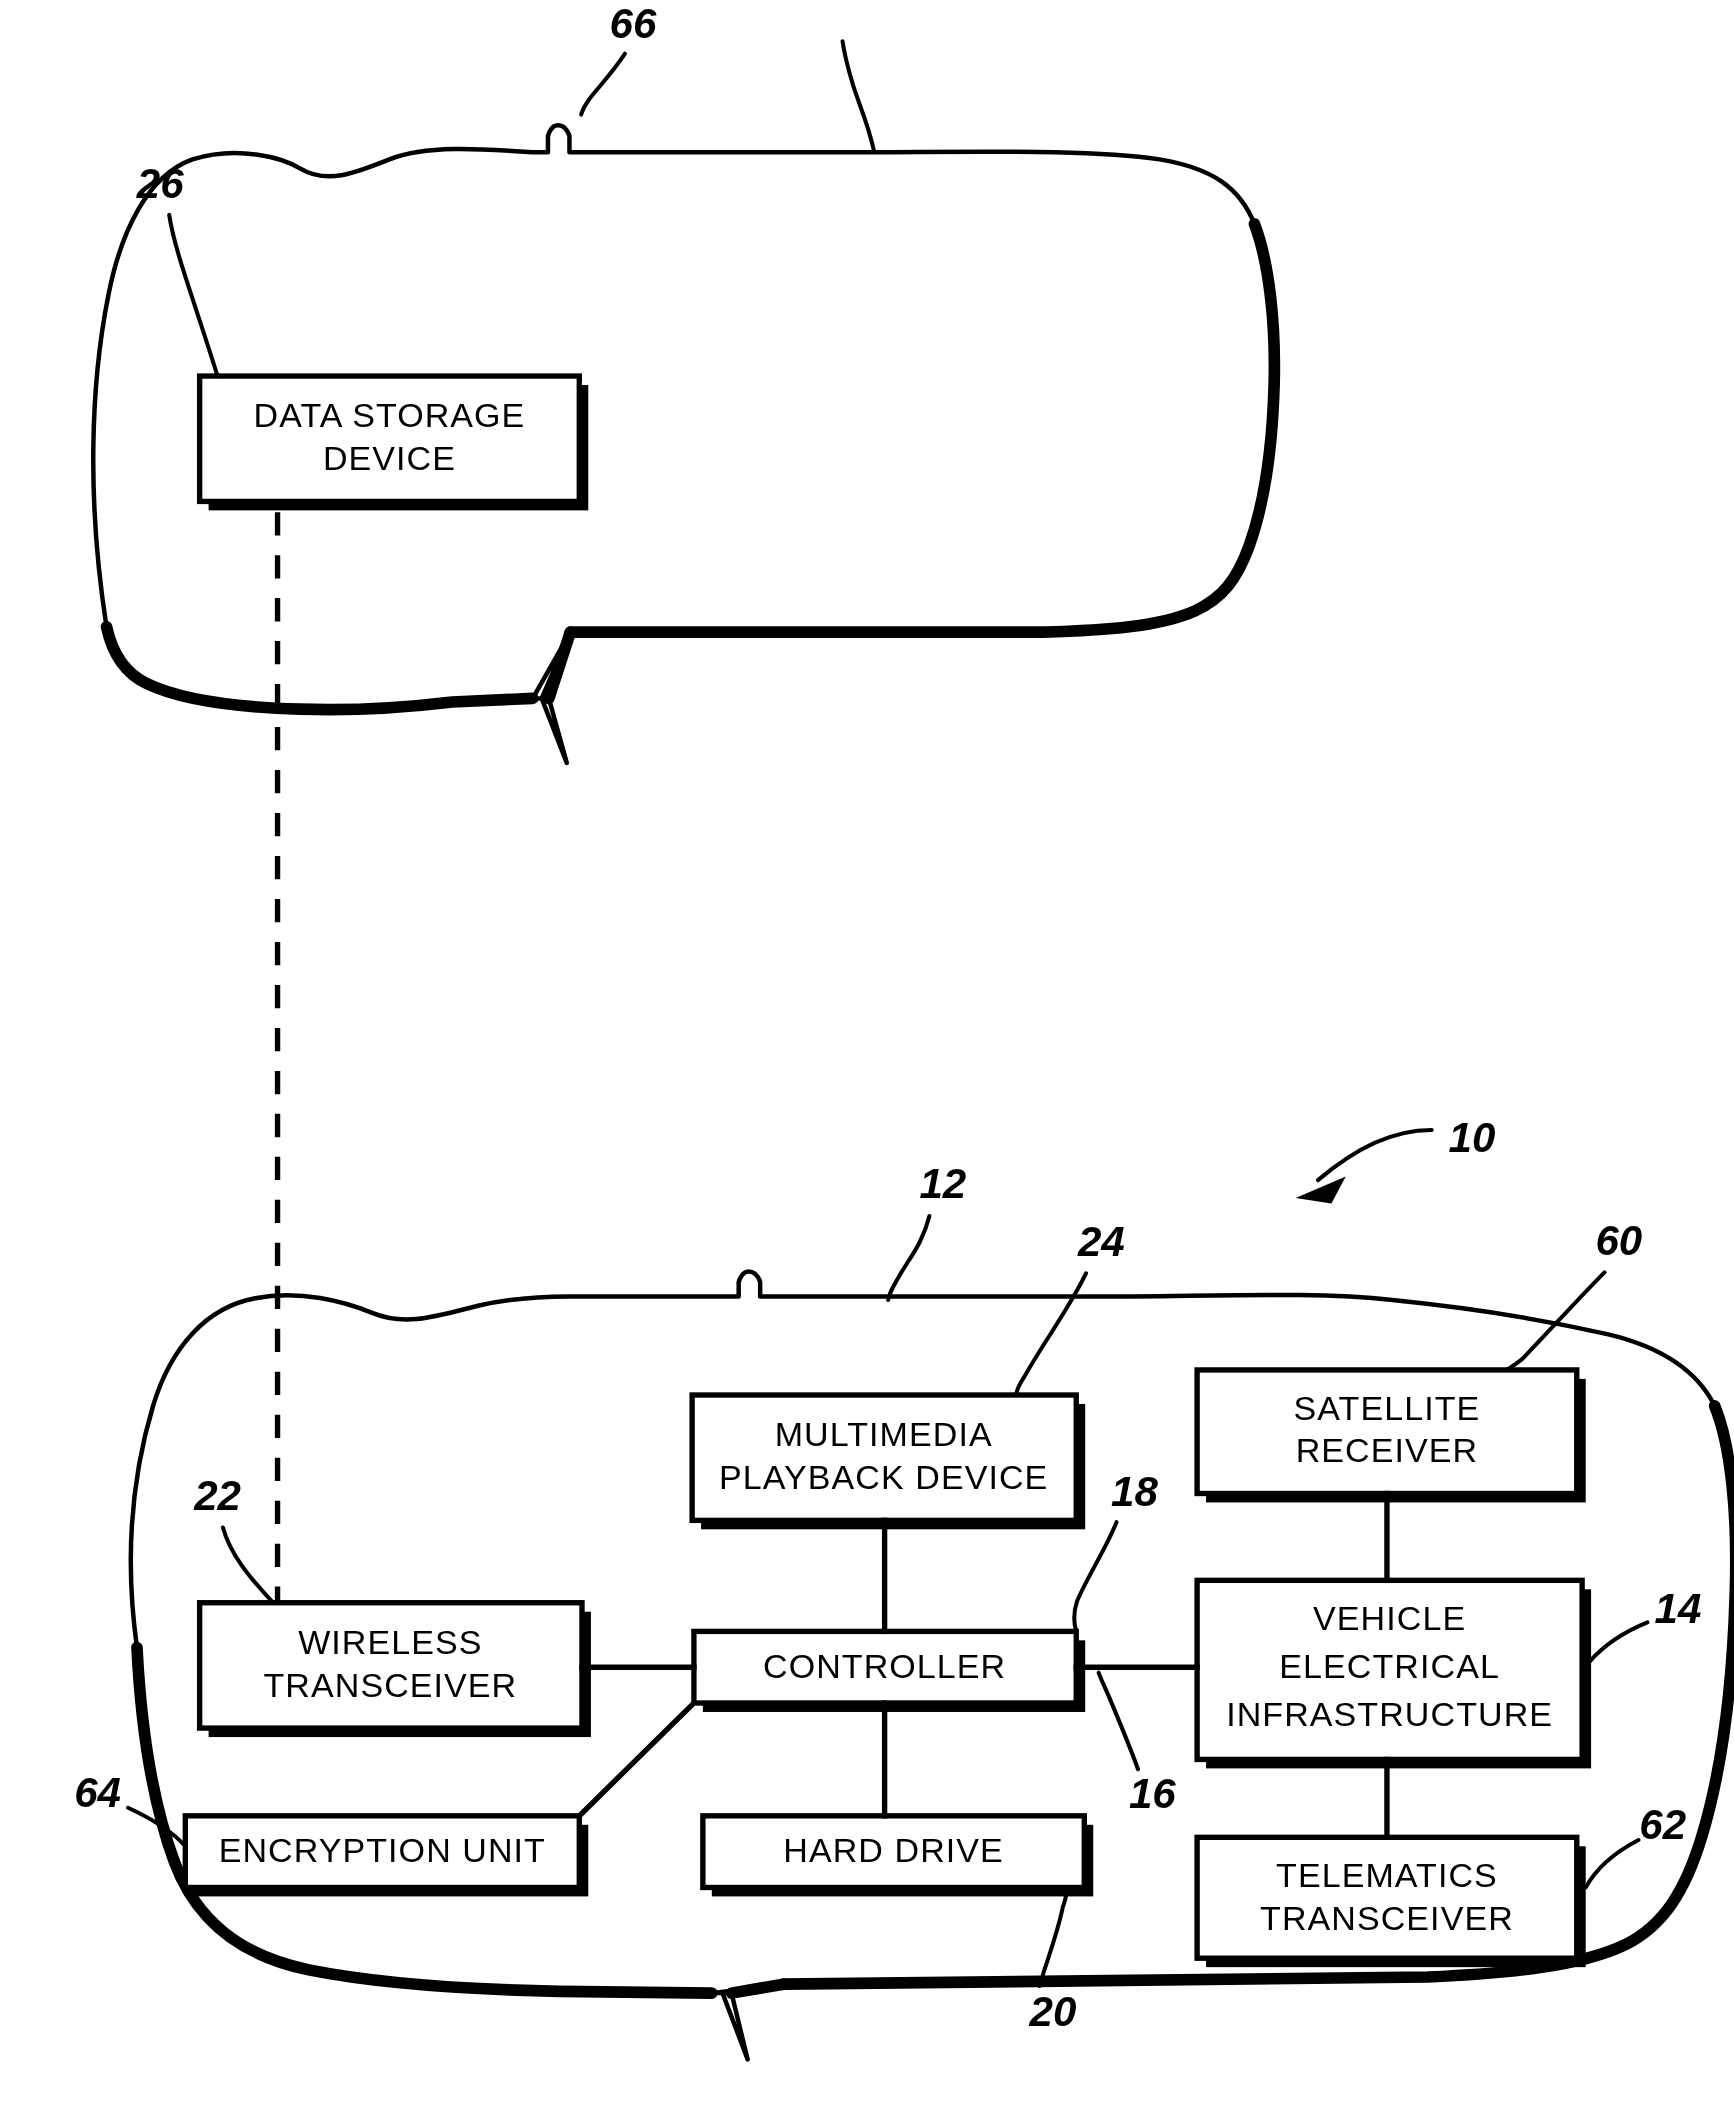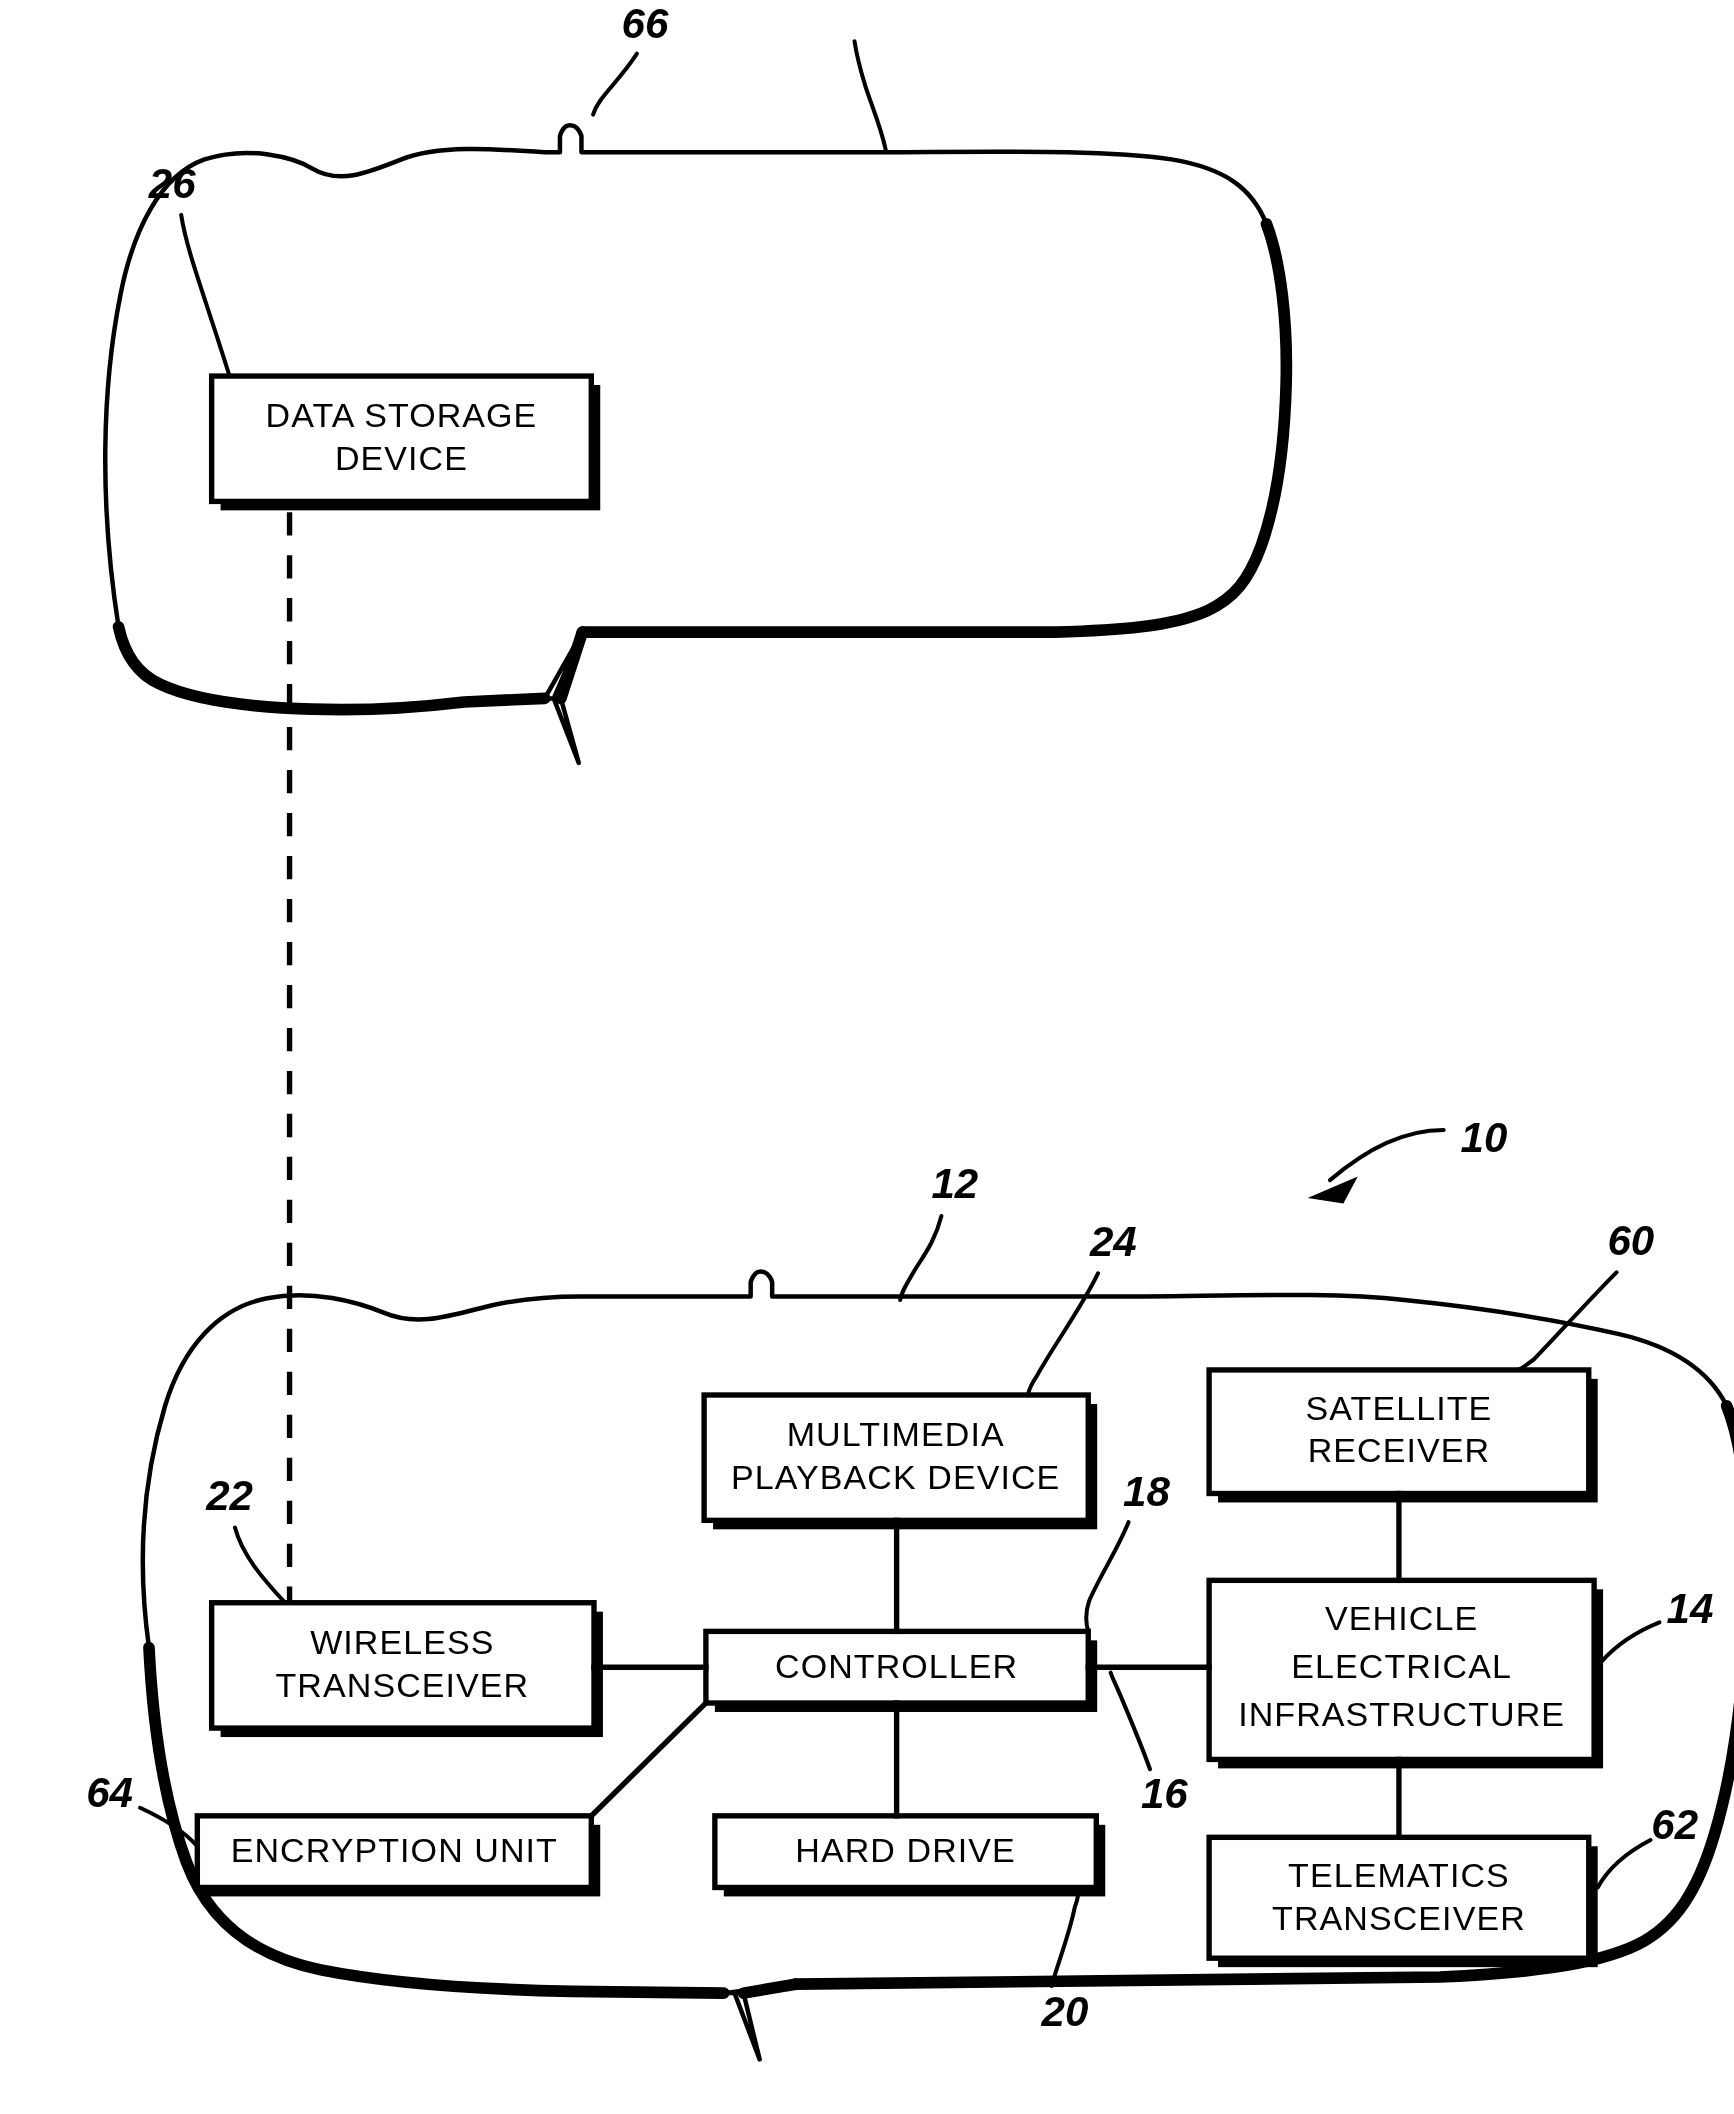--- a/index.html
+++ b/index.html
@@ -9,21 +9,21 @@
   }
   body {
     width: 1735px;
     height: 2114px;
     font-family: "Liberation Sans", sans-serif;
     overflow: hidden;
     position: relative;
   }
   #figure-root {
     position: absolute;
-    left: 15px;
+    left: 3px;
     top: 0;
     width: 1434px;
     height: 2114px;
     padding-left: 28px;
   }
   svg.diagram {
     display: block;
     width: 1735px;
     height: 2114px;
   }

